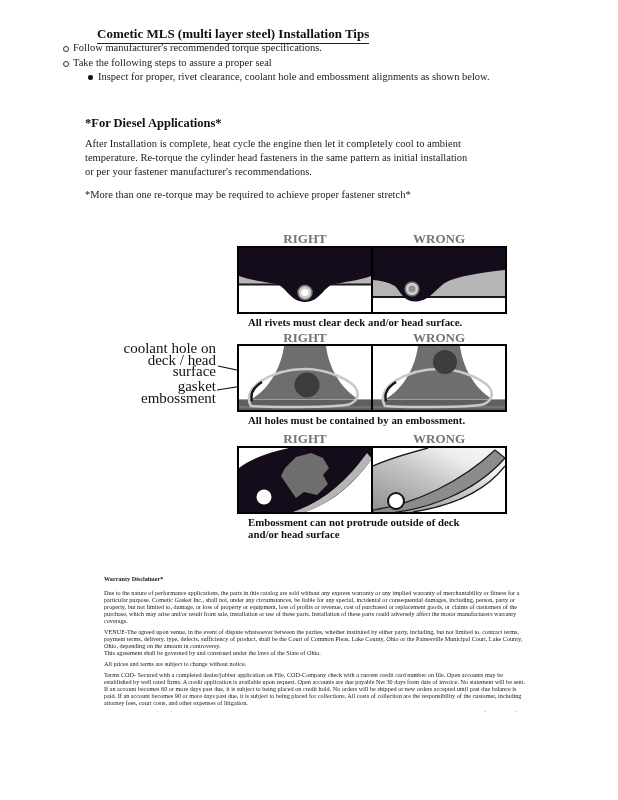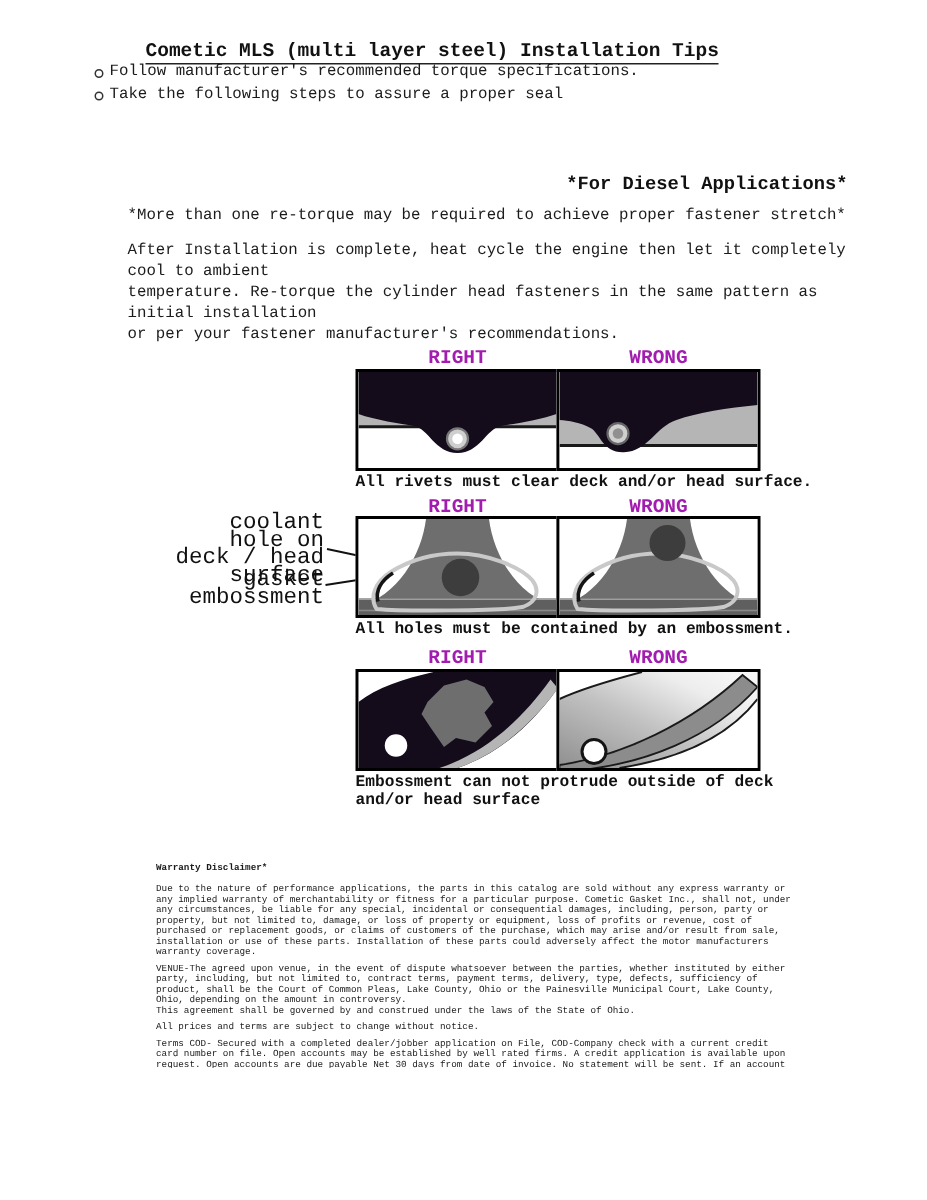--- a/index.html
+++ b/index.html
@@ -1,48 +1,48 @@
 <!DOCTYPE html>
 <html><head>
 <meta charset="utf-8">
 <style>
   html,body { margin:0; padding:0; background:#ffffff; }
   .page {
     position:relative; width:618px; height:712px; background:#ffffff;
-    font-family:Liberation Mono, monospace; color:#1b1b1b; overflow:hidden;
+    font-family:Liberation Serif, serif; color:#1b1b1b; overflow:hidden;
   }
   
   .title {
     position:absolute; top:26px; left:97px;
     font-size:13px; font-weight:bold; color:#111;
     border-bottom:1.5px solid #222; padding-bottom:1px; white-space:nowrap;
   }
   .bullets { position:absolute; top:41px; left:62px; width:480px; font-size:10.5px; }
   .b-row { position:relative; padding-left:11px; line-height:14.5px; white-space:nowrap; }
   .b-row .mk {
     position:absolute; left:1px; top:5px; width:4px; height:4px;
     border:1px solid #333; border-radius:50%; background:#fff;
   }
   .b-sub { margin-left:25px; }
   .b-sub .mk { border:none; background:#111; width:4.5px; height:4.5px; }
   .diesel { position:absolute; top:116px; left:85px; width:480px; font-size:10.5px; line-height:14px; }
-  .diesel h2 { font-size:12.5px; font-weight:bold; margin:0 0 7px 0; color:#111;text-align:right; }
+  .diesel h2 { font-size:12.5px; font-weight:bold; margin:0 0 7px 0; color:#111; }
   .diesel p { margin:0 0 9px 0; white-space:pre-line; }
   
   .figlabel {
     position:absolute; width:136px; text-align:center;
-    font-size:13px; font-weight:bold; color:#a21caf;
+    font-size:13px; font-weight:bold; color:#737373;
   }
   .panel {
     position:absolute; width:136px; height:68px; box-sizing:border-box;
     border:2px solid #000; background:#fff;
   }
   .panel svg { display:block; width:100%; height:100%; }
   .figcap {
-    position:absolute; left:237px; font-size:10.8px; font-weight:bold; color:#111;
+    position:absolute; left:248px; font-size:10.8px; font-weight:bold; color:#111;
     line-height:11.5px; white-space:pre-line;
   }
   .callout {
     position:absolute; left:108px; width:108px; text-align:right;
     font-size:15px; line-height:11.5px; color:#111; white-space:pre-line;
   }
   .callout-lines { position:absolute; left:120px; top:340px; width:200px; height:60px; }
   
   .f1 .L, .f2 .L, .f3 .L { left:237px; }
   .f1 .R, .f2 .R, .f3 .R { left:371px; }
@@ -61,28 +61,32 @@
 
   <div class="bullets">
     <div class="b-row">
       <span class="mk"></span>
       <span>Follow manufacturer's recommended torque specifications.</span>
     </div>
     <div class="b-row">
       <span class="mk"></span>
       <span>Take the following steps to assure a proper seal</span>
     </div>
+    <div class="b-row b-sub">
+      <span class="mk"></span>
+      <span>Inspect for proper, rivet clearance, coolant hole and embossment alignments as shown below.</span>
+    </div>
   </div>
 
   <div class="diesel">
     <h2>*For Diesel Applications*</h2>
-    <p>*More than one re-torque may be required to achieve proper fastener stretch*</p>
     <p>After Installation is complete, heat cycle the engine then let it completely cool to ambient
 temperature. Re-torque the cylinder head fasteners in the same pattern as initial installation
 or per your fastener manufacturer's recommendations.</p>
+    <p>*More than one re-torque may be required to achieve proper fastener stretch*</p>
   </div>
 
   <div class="f1">
     <div class="figlabel L" style="top:231px;">RIGHT</div>
     <div class="figlabel R" style="top:231px;">WRONG</div>
 
     <div class="panel L" style="top:246px;">
       <svg viewBox="0 0 132 64" preserveAspectRatio="none">
         <rect width="132" height="64" fill="#ffffff"></rect>
         <rect x="0" y="27" width="132" height="10" fill="#b5b5b5"></rect>

